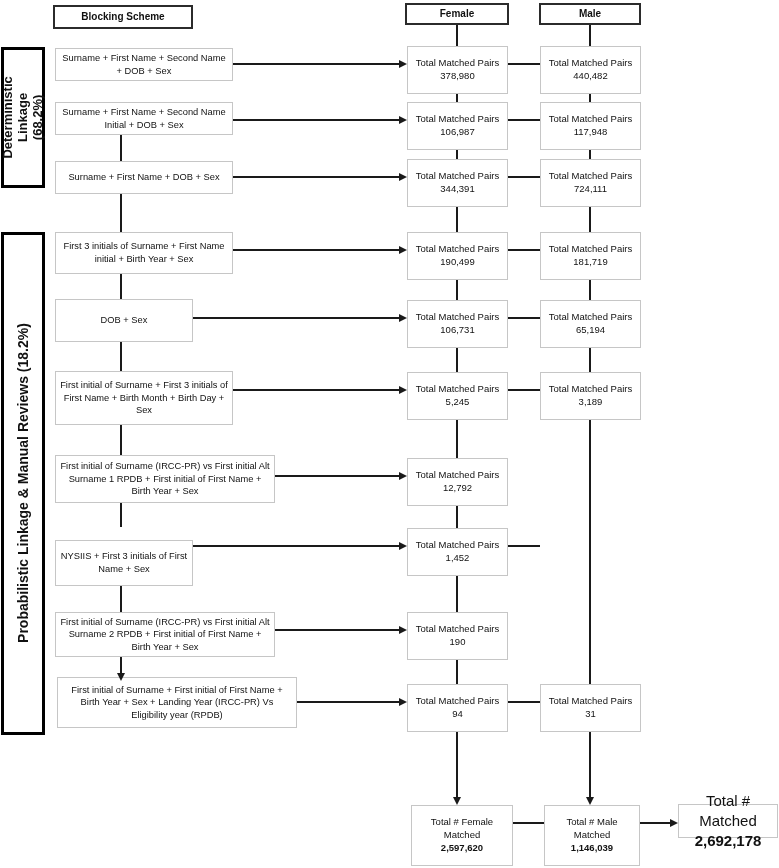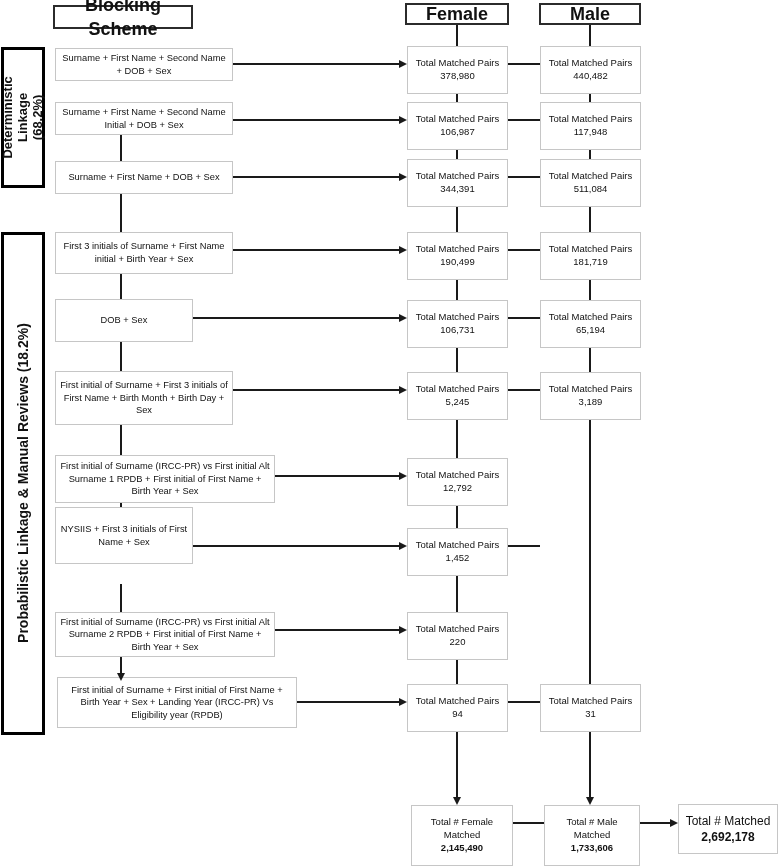--- a/index.html
+++ b/index.html
@@ -1,21 +1,21 @@
 <!DOCTYPE html>
 <html><head>
 <meta charset="utf-8">
 <style>
   html,body{margin:0;padding:0;background:#fff;}
   #canvas{position:relative;width:779px;height:868px;background:#fff;
           font-family:"Liberation Sans","DejaVu Sans",sans-serif;color:#111;overflow:hidden;}
   .box{position:absolute;background:#fff;border:1px solid #c6c6c6;box-sizing:border-box;
        display:flex;flex-direction:column;align-items:center;justify-content:center;
        text-align:center;font-size:9.3px;line-height:1.35;z-index:2;padding:2px 4px;}
-  .hdr{border:2px solid #2b2b2b;font-weight:700;font-size:18px;padding:8px 2px;}
+  .hdr{border:2px solid #2b2b2b;font-weight:700;font-size:10px;padding:8px 2px;}
   .val{width:101px;height:48px;font-size:9.5px;padding:1px 1px;}
   .val .lab{white-space:nowrap;}
   .total .num,.bold{font-weight:700;}
   .side{position:absolute;background:#fff;border:3px solid #000;box-sizing:border-box;
         display:flex;align-items:center;justify-content:center;z-index:2;}
   .side span{transform:rotate(-90deg);font-weight:700;font-size:13px;line-height:1.15;text-align:center;}
   .side span.nowrap{white-space:nowrap;font-size:14px;}
   .vline{position:absolute;width:2px;background:#1a1a1a;z-index:1;}
   .hline{position:absolute;height:2px;background:#1a1a1a;z-index:1;}
   .ah-r{position:absolute;width:0;height:0;border-left:8px solid #1a1a1a;
@@ -83,21 +83,21 @@
   <div class="box" style="left:55px;top:161px;width:178px;height:33px">Surname + First Name + DOB + Sex</div>
   <div class="hline" style="left:233px;top:176px;width:166px"></div>
   <div class="ah-r" style="left:399px;top:173px"></div>
   <div class="box val" style="left:407px;top:159px">
     <span class="lab">Total Matched Pairs</span>
     <span class="num">344,391</span>
   </div>
   <div class="hline" style="left:508px;top:176px;width:32px"></div>
   <div class="box val" style="left:540px;top:159px">
     <span class="lab">Total Matched Pairs</span>
-    <span class="num">511,084</span>
+    <span class="num">724,111</span>
   </div>
 
   <div class="box" style="left:55px;top:232px;width:178px;height:42px">First 3 initials of Surname + First Name initial + Birth Year + Sex</div>
   <div class="hline" style="left:233px;top:249px;width:166px"></div>
   <div class="ah-r" style="left:399px;top:246px"></div>
   <div class="box val" style="left:407px;top:232px">
     <span class="lab">Total Matched Pairs</span>
     <span class="num">190,499</span>
   </div>
   <div class="hline" style="left:508px;top:249px;width:32px"></div>
@@ -133,59 +133,59 @@
   </div>
 
   <div class="box" style="left:55px;top:455px;width:220px;height:48px">First initial of Surname (IRCC-PR) vs First initial Alt Surname 1 RPDB + First initial of First Name + Birth Year + Sex</div>
   <div class="hline" style="left:275px;top:475px;width:124px"></div>
   <div class="ah-r" style="left:399px;top:472px"></div>
   <div class="box val" style="left:407px;top:458px">
     <span class="lab">Total Matched Pairs</span>
     <span class="num">12,792</span>
   </div>
 
-  <div class="box" style="left:55px;top:507px;width:138px;height:57px">NYSIIS + First 3 initials of First Name + Sex</div>
+  <div class="box" style="left:55px;top:540px;width:138px;height:46px">NYSIIS + First 3 initials of First Name + Sex</div>
   <div class="hline" style="left:193px;top:545px;width:206px"></div>
   <div class="ah-r" style="left:399px;top:542px"></div>
   <div class="box val" style="left:407px;top:528px">
     <span class="lab">Total Matched Pairs</span>
     <span class="num">1,452</span>
   </div>
   <div class="hline" style="left:508px;top:545px;width:32px"></div>
 
   <div class="box" style="left:55px;top:612px;width:220px;height:45px">First initial of Surname (IRCC-PR) vs First initial Alt Surname 2 RPDB + First initial of First Name + Birth Year + Sex</div>
   <div class="hline" style="left:275px;top:629px;width:124px"></div>
   <div class="ah-r" style="left:399px;top:626px"></div>
   <div class="box val" style="left:407px;top:612px">
     <span class="lab">Total Matched Pairs</span>
-    <span class="num">220</span>
+    <span class="num">190</span>
   </div>
 
   <div class="box" style="left:57px;top:677px;width:240px;height:51px">First initial of Surname + First initial of First Name + Birth Year + Sex + Landing Year (IRCC-PR) Vs Eligibility year (RPDB)</div>
   <div class="hline" style="left:283px;top:701px;width:116px"></div>
   <div class="ah-r" style="left:399px;top:698px"></div>
   <div class="box val" style="left:407px;top:684px">
     <span class="lab">Total Matched Pairs</span>
     <span class="num">94</span>
   </div>
   <div class="hline" style="left:508px;top:701px;width:32px"></div>
   <div class="box val" style="left:540px;top:684px">
     <span class="lab">Total Matched Pairs</span>
     <span class="num">31</span>
   </div>
 
   <div class="box total" style="left:411px;top:805px;width:102px;height:61px;font-size:9.5px">
     <span class="lab">Total # Female Matched</span>
-    <span class="num">2,145,490</span>
+    <span class="num">2,597,620</span>
   </div>
   <div class="hline" style="left:513px;top:822px;width:31px"></div>
   <div class="box total" style="left:544px;top:805px;width:96px;height:61px;font-size:9.5px">
     <span class="lab">Total # Male Matched</span>
-    <span class="num">1,733,606</span>
+    <span class="num">1,146,039</span>
   </div>
   <div class="hline" style="left:640px;top:822px;width:30px"></div>
   <div class="ah-r" style="left:670px;top:819px"></div>
-  <div class="box total" style="left:678px;top:804px;width:100px;height:50px;font-size:12px">
+  <div class="box total" style="left:678px;top:804px;width:100px;height:34px;font-size:15px">
     <span class="lab">Total # Matched</span>
     <span class="num">2,692,178</span>
   </div>
 
 </div>
 
 </body></html>

